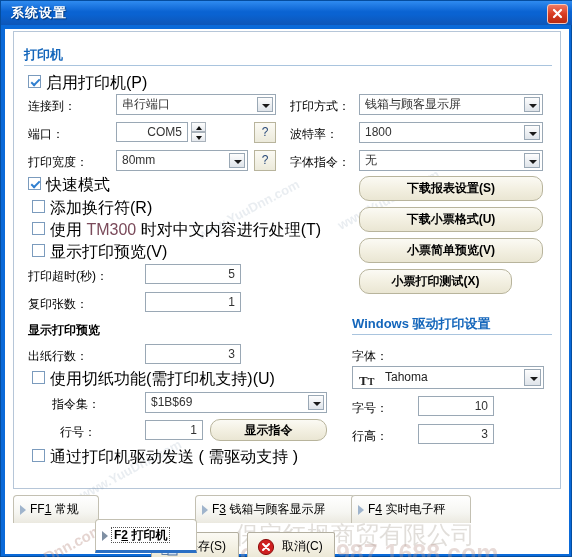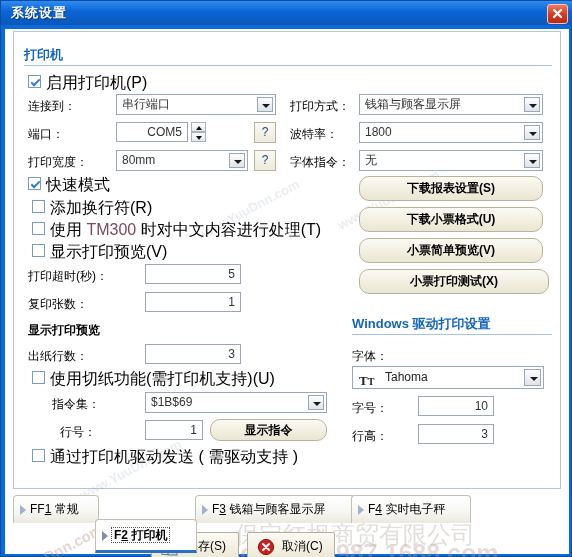--- a/index.html
+++ b/index.html
@@ -303,21 +303,21 @@
       <div class="lbl" style="left:46px;top:392px;">行号：</div>
       <div class="txt" style="left:131px;top:388px;width:58px;">1</div>
       <div class="btn" style="left:196px;top:387px;width:117px;height:22px;line-height:20px;">显示指令</div>
 
       <div class="cb" style="left:18px;top:417px;"></div>
       <div class="cb-lab" style="left:36px;top:415px;">通过打印机驱动发送 ( 需驱动支持 )</div>
 
       <div class="btn" style="left:345px;top:144px;width:184px;height:25px;line-height:23px;">下载报表设置(S)</div>
       <div class="btn" style="left:345px;top:206px;width:184px;height:25px;line-height:23px;">小票简单预览(V)</div>
       <div class="btn" style="left:345px;top:175px;width:184px;height:25px;line-height:23px;">下载小票格式(U)</div>
-      <div class="btn" style="left:345px;top:237px;width:190px;height:25px;line-height:23px;">小票打印测试(X)</div>
+      <div class="btn" style="left:345px;top:237px;width:153px;height:25px;line-height:23px;">小票打印测试(X)</div>
 
       <div class="grp" style="left:338px;top:283px;">
         <span>Windows</span>
         <span>驱动打印设置</span>
       </div>
       <div class="grp-rule" style="left:338px;top:302px;width:200px;"></div>
 
       <div class="lbl" style="left:338px;top:316px;">字体：</div>
       <div class="fontcombo" style="left:338px;top:334px;width:192px;">
         <span class="tt">T<span style="font-size:10px;">T</span></span>

